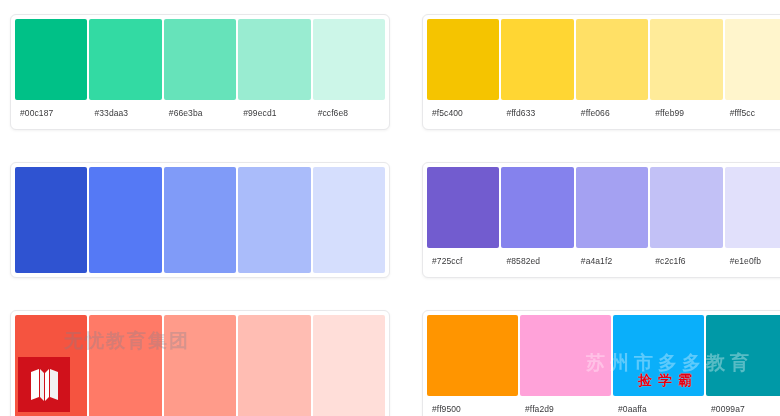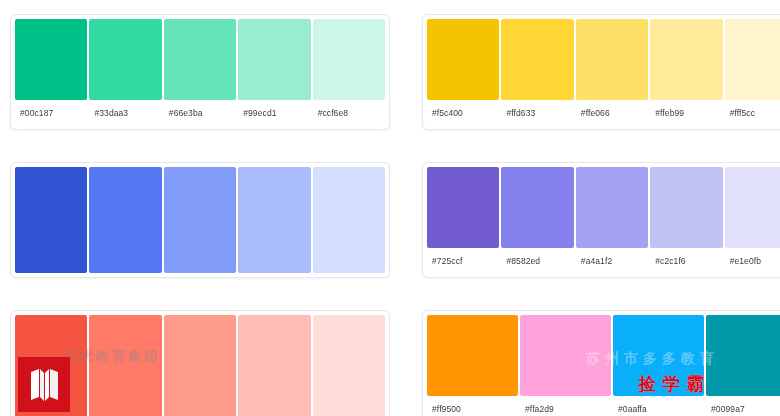--- a/index.html
+++ b/index.html
@@ -81,48 +81,48 @@
     display: flex;
     align-items: center;
     justify-content: center;
     z-index: 30;
   }
   .wm-logo svg { display: block; }
 
   .wm-text-left {
     position: absolute;
     left: 64px;
-    top: 348px;
-    font-size: 14px;
+    top: 328px;
+    font-size: 19px;
     font-weight: bold;
     color: rgba(120,130,145,0.30);
     letter-spacing: 2px;
     white-space: nowrap;
     z-index: 25;
     pointer-events: none;
   }
 
   .wm-text-right-faint {
     position: absolute;
     left: 586px;
     top: 350px;
-    font-size: 14px;
+    font-size: 19px;
     font-weight: bold;
     color: rgba(255,255,255,0.34);
     letter-spacing: 5px;
     white-space: nowrap;
     z-index: 25;
     pointer-events: none;
   }
 
   .wm-text-right-red {
     position: absolute;
     left: 638px;
     top: 372px;
-    font-size: 18px;
+    font-size: 14px;
     font-weight: bold;
     color: #e60012;
     letter-spacing: 6px;
     white-space: nowrap;
     z-index: 30;
     pointer-events: none;
     text-shadow: 0 0 1px rgba(255,255,255,0.9);
   }
 </style>
 </head>

